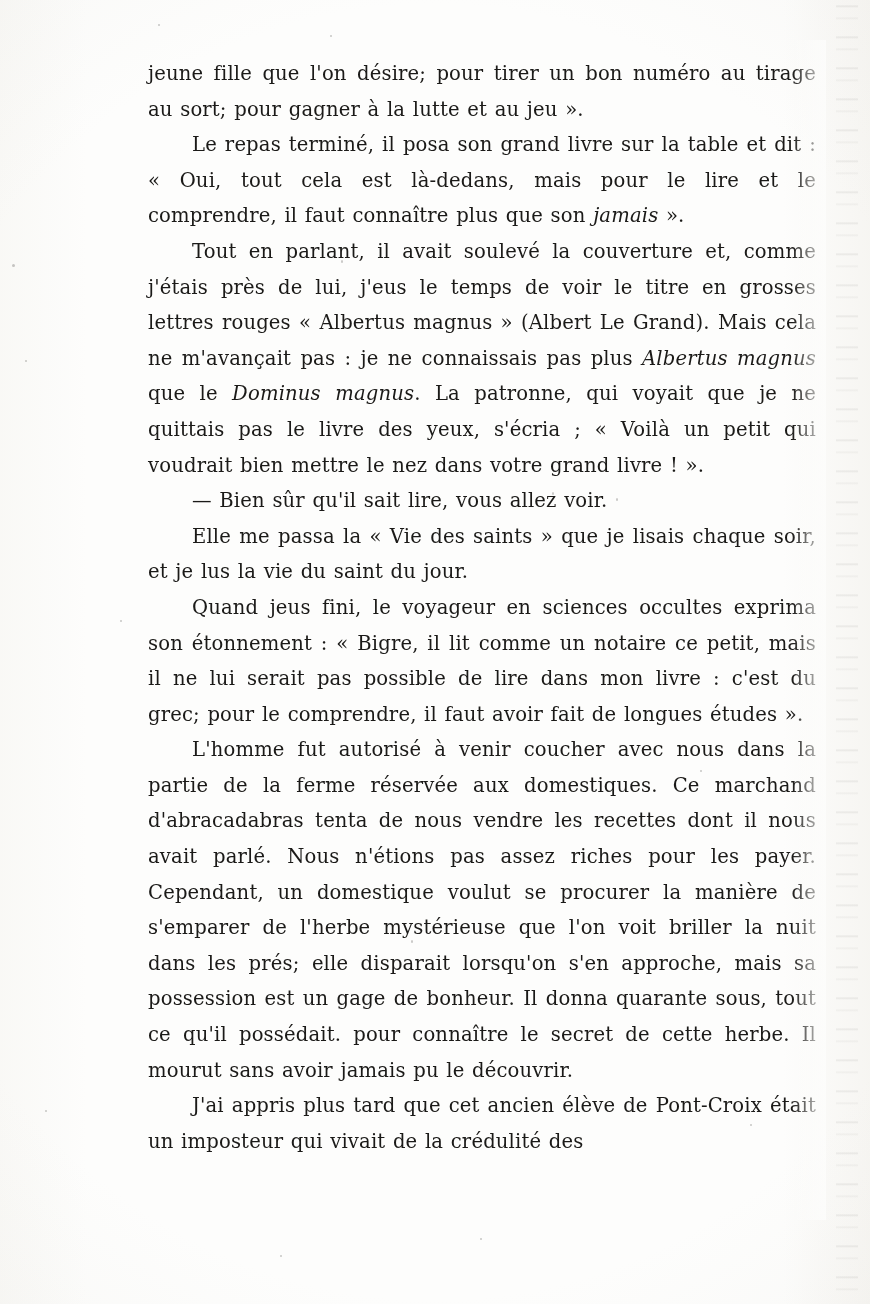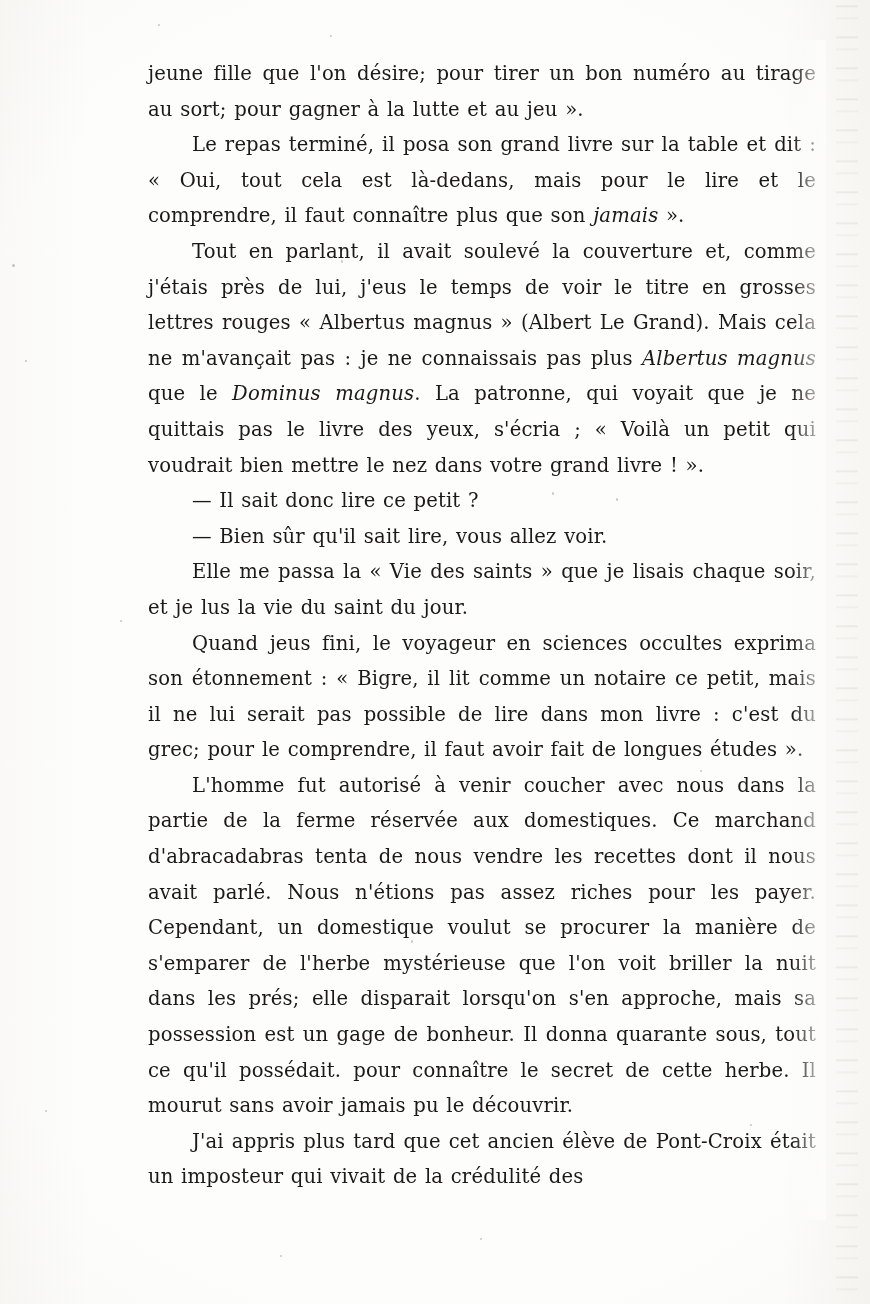--- a/index.html
+++ b/index.html
@@ -119,21 +119,20 @@
   <div class="speck" style="left:120px; top:620px;  width:2px; height:2px;"></div>
 
   <div class="text-block">
 
     <p class="para cont">jeune fille que l'on désire; pour tirer un bon numéro au tirage au sort; pour gagner à la lutte et au jeu ».</p>
 
     <p class="para spaced-before"><span>Le repas terminé, il posa son grand livre sur la table et dit : « Oui, tout cela est là-dedans, mais pour le lire et le comprendre, il faut connaître plus que son </span><i>jamais</i><span> ».</span></p>
 
     <p class="para spaced-before"><span>Tout en parlant, il avait soulevé la couverture et, comme j'étais près de lui, j'eus le temps de voir le titre en grosses lettres rouges « Albertus magnus » (Albert Le Grand). Mais cela ne m'avançait pas : je ne connaissais pas plus </span><i>Albertus magnus</i><span> que le </span><i>Dominus magnus</i><span>. La patronne, qui voyait que je ne quittais pas le livre des yeux, s'écria ; « Voilà un petit qui voudrait bien mettre le nez dans votre grand livre ! ».</span></p>
 
-    <p class="para dialogue spaced-before">— Il sait donc lire ce petit ?</p>
 
     <p class="para dialogue spaced-before">— Bien sûr qu'il sait lire, vous allez voir.</p>
 
     <p class="para spaced-before">Elle me passa la « Vie des saints » que je lisais chaque soir, et je lus la vie du saint du jour.</p>
 
     <p class="para spaced-before">Quand jeus fini, le voyageur en sciences occultes exprima son étonnement : « Bigre, il lit comme un notaire ce petit, mais il ne lui serait pas possible de lire dans mon livre : c'est du grec; pour le comprendre, il faut avoir fait de longues études ».</p>
 
     <p class="para spaced-before">L'homme fut autorisé à venir coucher avec nous dans la partie de la ferme réservée aux domestiques. Ce marchand d'abracadabras tenta de nous vendre les recettes dont il nous avait parlé. Nous n'étions pas assez riches pour les payer. Cependant, un domestique voulut se procurer la manière de s'emparer de l'herbe mystérieuse que l'on voit briller la nuit dans les prés; elle disparait lorsqu'on s'en approche, mais sa possession est un gage de bonheur. Il donna quarante sous, tout ce qu'il possédait. pour connaître le secret de cette herbe. Il mourut sans avoir jamais pu le découvrir.</p>
 
     <p class="para spaced-before">J'ai appris plus tard que cet ancien élève de Pont-Croix était un imposteur qui vivait de la crédulité des</p>

